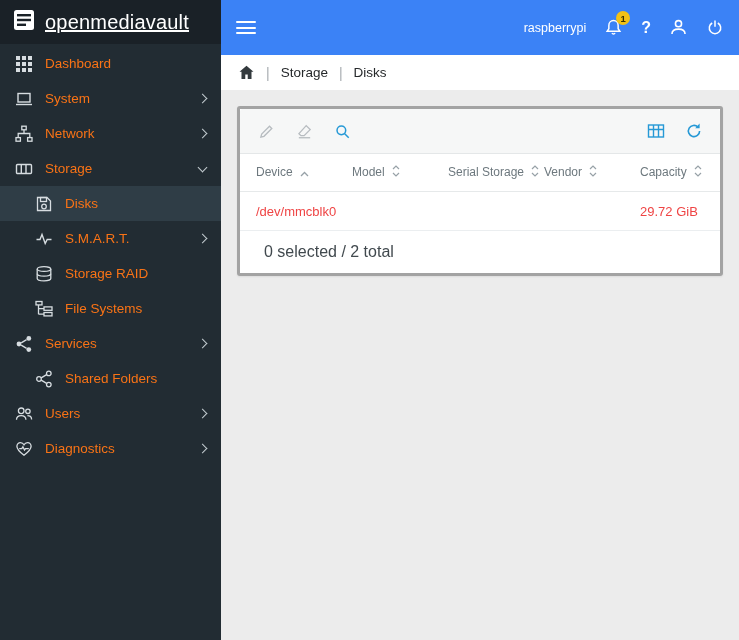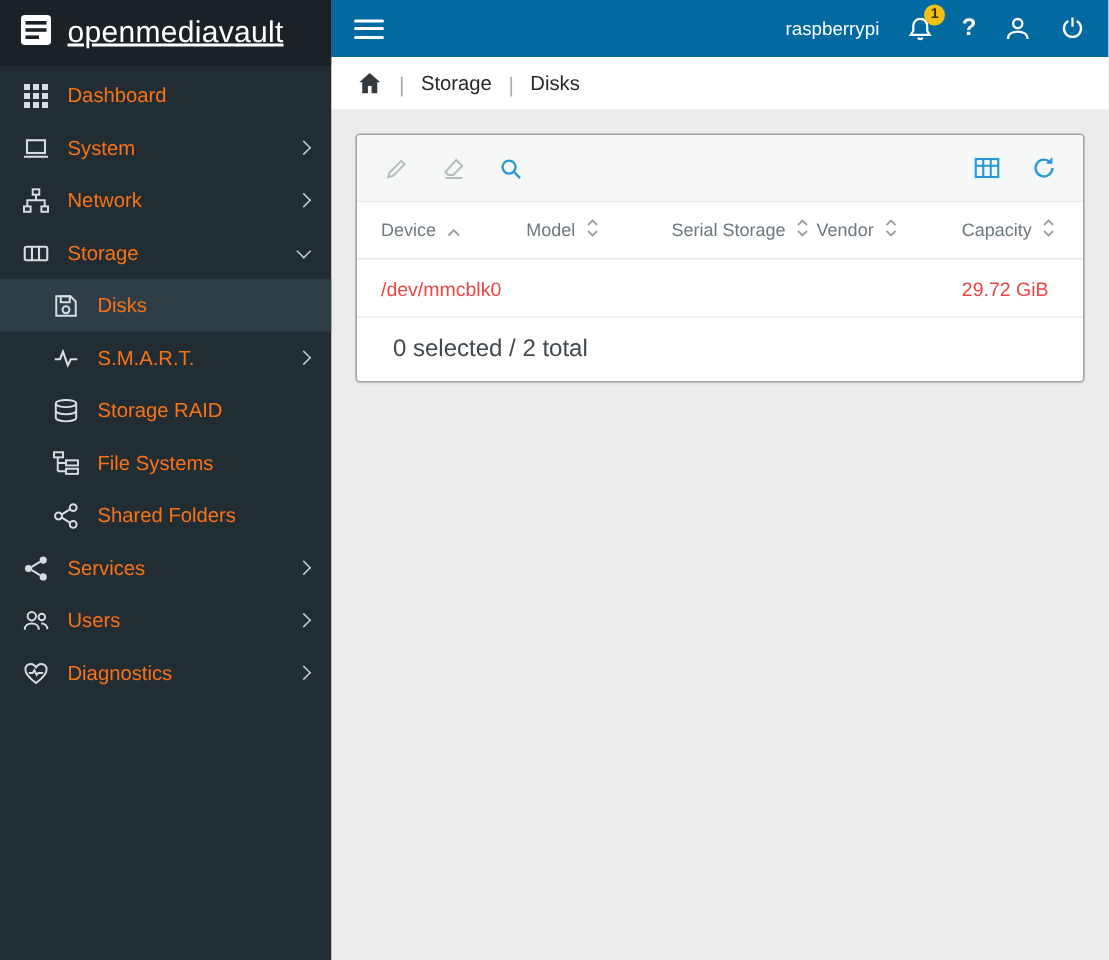--- a/index.html
+++ b/index.html
@@ -16,37 +16,37 @@
   .mi .micon svg { display:block; width:18px; height:18px; }
   .mi.sub { padding-left:35px; }
   .mi.active { background:#2f3d46; }
   .chev { margin-left:auto; width:7px; height:7px; border-right:1.6px solid #c3ccd1; border-bottom:1.6px solid #c3ccd1; flex:none; }
   .chev.right { transform:rotate(-45deg); }
   .chev.down  { transform:rotate(45deg); margin-top:-3px; }
 
   
   .main { flex:1; min-width:0; display:flex; flex-direction:column; }
 
-  .topbar { height:38px; flex:none; background:#0369a1; color:#fff; display:flex; align-items:center; padding:0 15px; }
+  .topbar { height:55px; flex:none; background:#3b82f6; color:#fff; display:flex; align-items:center; padding:0 15px; }
   .hamburger { width:20px; cursor:pointer; }
   .hamburger span { display:block; height:2px; background:#fff; border-radius:1px; margin:3.5px 0; }
   .tb-right { margin-left:auto; display:flex; align-items:center; gap:18px; }
   .hostname { font-size:12.5px; }
   .tb-icon { color:#fff; cursor:pointer; position:relative; display:flex; align-items:center; }
   .tb-icon svg { display:block; }
   .badge { position:absolute; top:-7px; right:-7px; width:14px; height:14px; border-radius:50%; background:#f2c115; color:#3a3000; font-size:9.5px; font-weight:bold; display:flex; align-items:center; justify-content:center; }
   .help-glyph { font-size:16px; font-weight:bold; line-height:1; }
 
   .breadcrumb { height:35px; flex:none; background:#ffffff; display:flex; align-items:center; gap:11px; padding:0 17px; font-size:13.5px; color:#26292b; }
   .bc-sep { color:#a7adb1; font-size:14px; }
   .bc-home { color:#333a3e; display:flex; cursor:pointer; }
   .bc-link { cursor:pointer; }
 
   .content { flex:1; background:#ececec; padding:16px; }
-  .card { background:#fff; border:1px solid #a3a3a3; border-radius:3px; box-shadow:0 1px 2px rgba(0,0,0,.07); }
+  .card { background:#fff; border:3px solid #a3a3a3; border-radius:3px; box-shadow:0 1px 2px rgba(0,0,0,.07); }
 
   .toolbar { height:45px; display:flex; align-items:center; gap:14px; padding:0 14px; background:#f6f7f7; border-bottom:1px solid #e4e7e8; border-radius:3px 3px 0 0; }
   .tool { display:flex; align-items:center; justify-content:center; width:24px; height:24px; cursor:pointer; }
   .tool svg { display:block; }
   .tool.disabled { color:#b7bcc0; cursor:default; }
   .tool.primary { color:#2699d6; }
   .tool-spacer { margin-left:auto; }
 
   table { width:100%; border-collapse:collapse; table-layout:fixed; }
   th { font-size:12px; font-weight:normal; color:#6d787e; text-align:left; padding:11px 16px; border-bottom:1px solid #e6e9ea; cursor:pointer; white-space:nowrap; }
@@ -160,43 +160,43 @@
           <svg viewBox="0 0 18 18" fill="none" stroke="currentColor" stroke-width="1.3">
             <rect x="1" y="1.5" width="6" height="3.4"></rect>
             <path d="M3.5 4.9v9.3M3.5 8.6H9M3.5 14.2H9"></path>
             <rect x="9" y="6.9" width="8" height="3.4"></rect>
             <rect x="9" y="12.5" width="8" height="3.4"></rect>
           </svg>
         </span>
       <span>File Systems</span>
     </div>
 
-    <div class="mi sub">
-      <span class="micon">
-          <svg viewBox="0 0 18 18" fill="none" stroke="currentColor" stroke-width="1.3">
-            <circle cx="13.8" cy="3.4" r="2.3"></circle>
-            <circle cx="4" cy="9" r="2.3"></circle>
-            <circle cx="13.8" cy="14.6" r="2.3"></circle>
-            <path d="M6.2 7.9l5.4-3.3M6.2 10.1l5.4 3.3"></path>
-          </svg>
-        </span>
-      <span>Shared Folders</span>
-    </div>
-
     <div class="mi">
       <span class="micon">
           <svg viewBox="0 0 18 18" fill="currentColor">
             <circle cx="13.8" cy="3.4" r="2.4"></circle>
             <circle cx="4" cy="9" r="2.4"></circle>
             <circle cx="13.8" cy="14.6" r="2.4"></circle>
             <path d="M6.2 7.9l5.4-3.3M6.2 10.1l5.4 3.3" stroke="currentColor" stroke-width="1.3"></path>
           </svg>
         </span>
       <span>Services</span>
       <span class="chev right"></span>
+    </div>
+
+    <div class="mi sub">
+      <span class="micon">
+          <svg viewBox="0 0 18 18" fill="none" stroke="currentColor" stroke-width="1.3">
+            <circle cx="13.8" cy="3.4" r="2.3"></circle>
+            <circle cx="4" cy="9" r="2.3"></circle>
+            <circle cx="13.8" cy="14.6" r="2.3"></circle>
+            <path d="M6.2 7.9l5.4-3.3M6.2 10.1l5.4 3.3"></path>
+          </svg>
+        </span>
+      <span>Shared Folders</span>
     </div>
 
     <div class="mi">
       <span class="micon">
           <svg viewBox="0 0 18 18" fill="none" stroke="currentColor" stroke-width="1.3">
             <circle cx="6.2" cy="5.8" r="2.8"></circle>
             <path d="M1.5 14.8c0-2.6 2.1-4.2 4.7-4.2s4.7 1.6 4.7 4.2"></path>
             <circle cx="12.9" cy="6.3" r="2.2"></circle>
             <path d="M12.4 10.7c2.7 0 4.2 1.7 4.2 3.8"></path>
           </svg>

